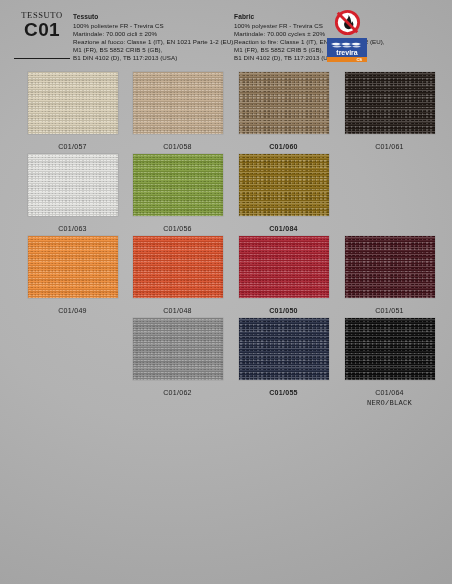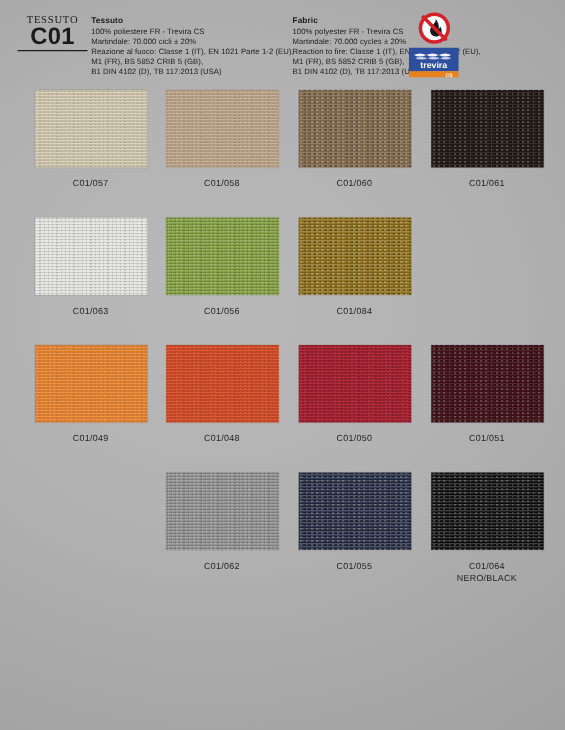--- a/index.html
+++ b/index.html
@@ -17,38 +17,38 @@
   
   .header{position:absolute;left:0;top:0;width:376px;height:72px;}
   .title-block{position:absolute;left:14px;top:11px;width:56px;text-align:center;color:#1a1a1a;}
   .title-small{
     font-family:"Liberation Serif",serif;
     font-size:8.5px;letter-spacing:.6px;line-height:9px;
   }
   .title-code{
     font-family:"Liberation Sans",sans-serif;
     font-weight:bold;font-size:19px;line-height:20px;letter-spacing:.3px;
-    border-bottom:1.6px solid #1d1d1d;padding-bottom:0;
+    border-bottom:1.6px solid #1d1d1d;padding-bottom:18px;
   }
   .spec{position:absolute;top:13px;color:#1b1b1b;}
   .spec.it{left:73px;width:150px;}
   .spec.en{left:234px;width:160px;}
   .spec .h{font-weight:bold;font-size:6.6px;line-height:8.4px;letter-spacing:.1px;margin-bottom:.5px;}
   .spec .l{font-size:6.2px;line-height:8.1px;letter-spacing:.05px;white-space:nowrap;}
   
   .logos{position:absolute;right:7px;top:9px;width:44px;}
   .nofire{width:27px;height:27px;margin:0 auto;display:block;}
   .trevira{
     width:40px;height:24px;margin:2px auto 0;display:block;
   }
   
   .grid{position:absolute;left:0;top:72px;width:452px;}
-  .row{position:relative;height:102px;}
+  .row{position:relative;height:82px;}
   .cell{position:absolute;top:0;width:107px;text-align:center;}
-  .cell.c0{left:19px;} .cell.c1{left:124px;} .cell.c2{left:230px;} .cell.c3{left:336px;}
+  .cell.c0{left:19px;} .cell.c1{left:124px;} .cell.c2{left:230px;font-weight:bold;} .cell.c3{left:336px;}
   .swatch{
     width:90px;height:62px;margin:0 auto;
     position:relative;overflow:hidden;
     box-shadow:0 0 0 .5px rgba(0,0,0,.10);
   }
   .swatch::before,.swatch::after{content:"";position:absolute;inset:0;}
   
   .swatch::before{
     background-image:
       repeating-linear-gradient(0deg,
@@ -73,21 +73,21 @@
         rgba(0,0,0,.22) 0px, rgba(0,0,0,.22) 1.4px,
         rgba(255,255,255,.18) 1.4px, rgba(255,255,255,.18) 2.8px,
         rgba(0,0,0,0) 2.8px, rgba(0,0,0,0) 4.2px);
     mask-image:repeating-linear-gradient(0deg,#000 0 1.6px,transparent 1.6px 3.2px);
     -webkit-mask-image:repeating-linear-gradient(0deg,#000 0 1.6px,transparent 1.6px 3.2px);
     opacity:1;
   }
   .label{
     margin-top:9px;font-size:7.1px;line-height:9.6px;color:#1f1f1f;letter-spacing:.25px;
   }
-  .label2{font-size:7.1px;line-height:9.6px;color:#1f1f1f;letter-spacing:.25px;}
+  .label2{font-size:7.1px;line-height:9.6px;color:#1f1f1f;letter-spacing:.25px;font-family:Liberation Mono, monospace;}
 </style>
 </head>
 <body>
 
 <div id="page">
 
   <div class="header">
 
     <div class="title-block">
       <div class="title-small">TESSUTO</div>

